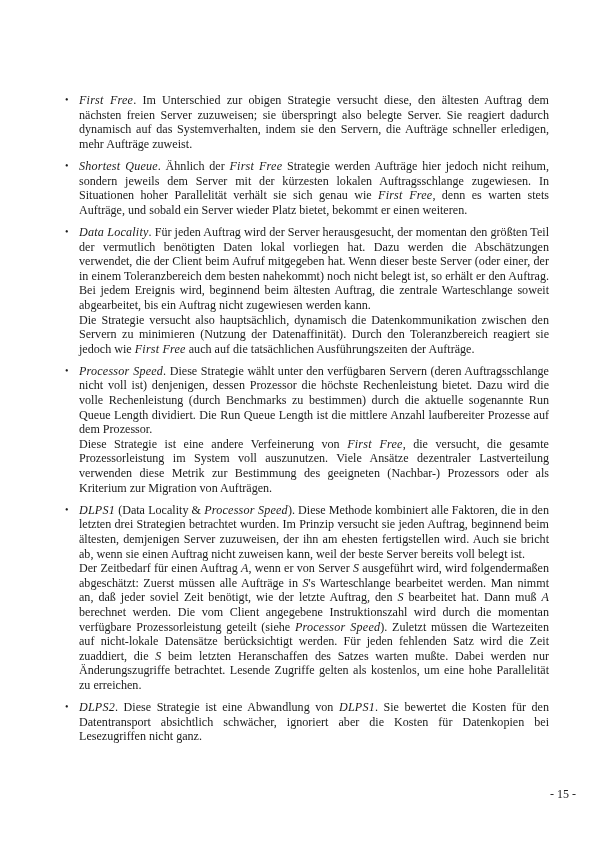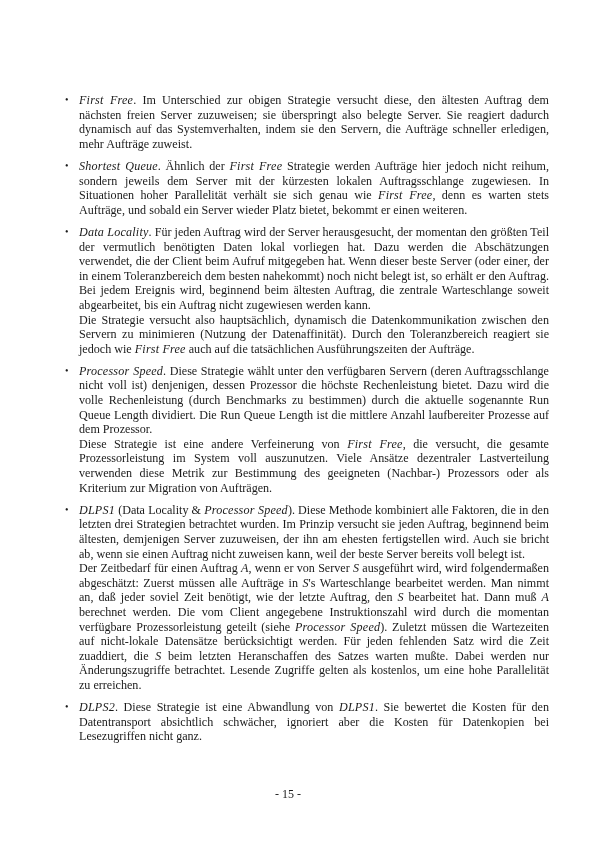--- a/index.html
+++ b/index.html
@@ -20,22 +20,22 @@
     hyphens: manual;
     margin: 0 0 7.6px 0;
   }
   .bullet {
     position: absolute; left: -14px; top: 0;
     font-size: 10px;
   }
   .para { display: block; }
   .term { font-style: italic; letter-spacing: 0.2px; margin-top: 16px; }
   .page-number {
-    position: absolute; left: 8px; width: 560px; top: 787px;
-    text-align: center; font-size: 12px;
+    position: absolute; left: 16px; width: 560px; top: 787px;
+    text-align: right; font-size: 12px;
   }
 </style>
 </head>
 <body>
 
 <div class="page">
   <div class="content">
 
     <div class="item">
       <span class="bullet">•</span>

